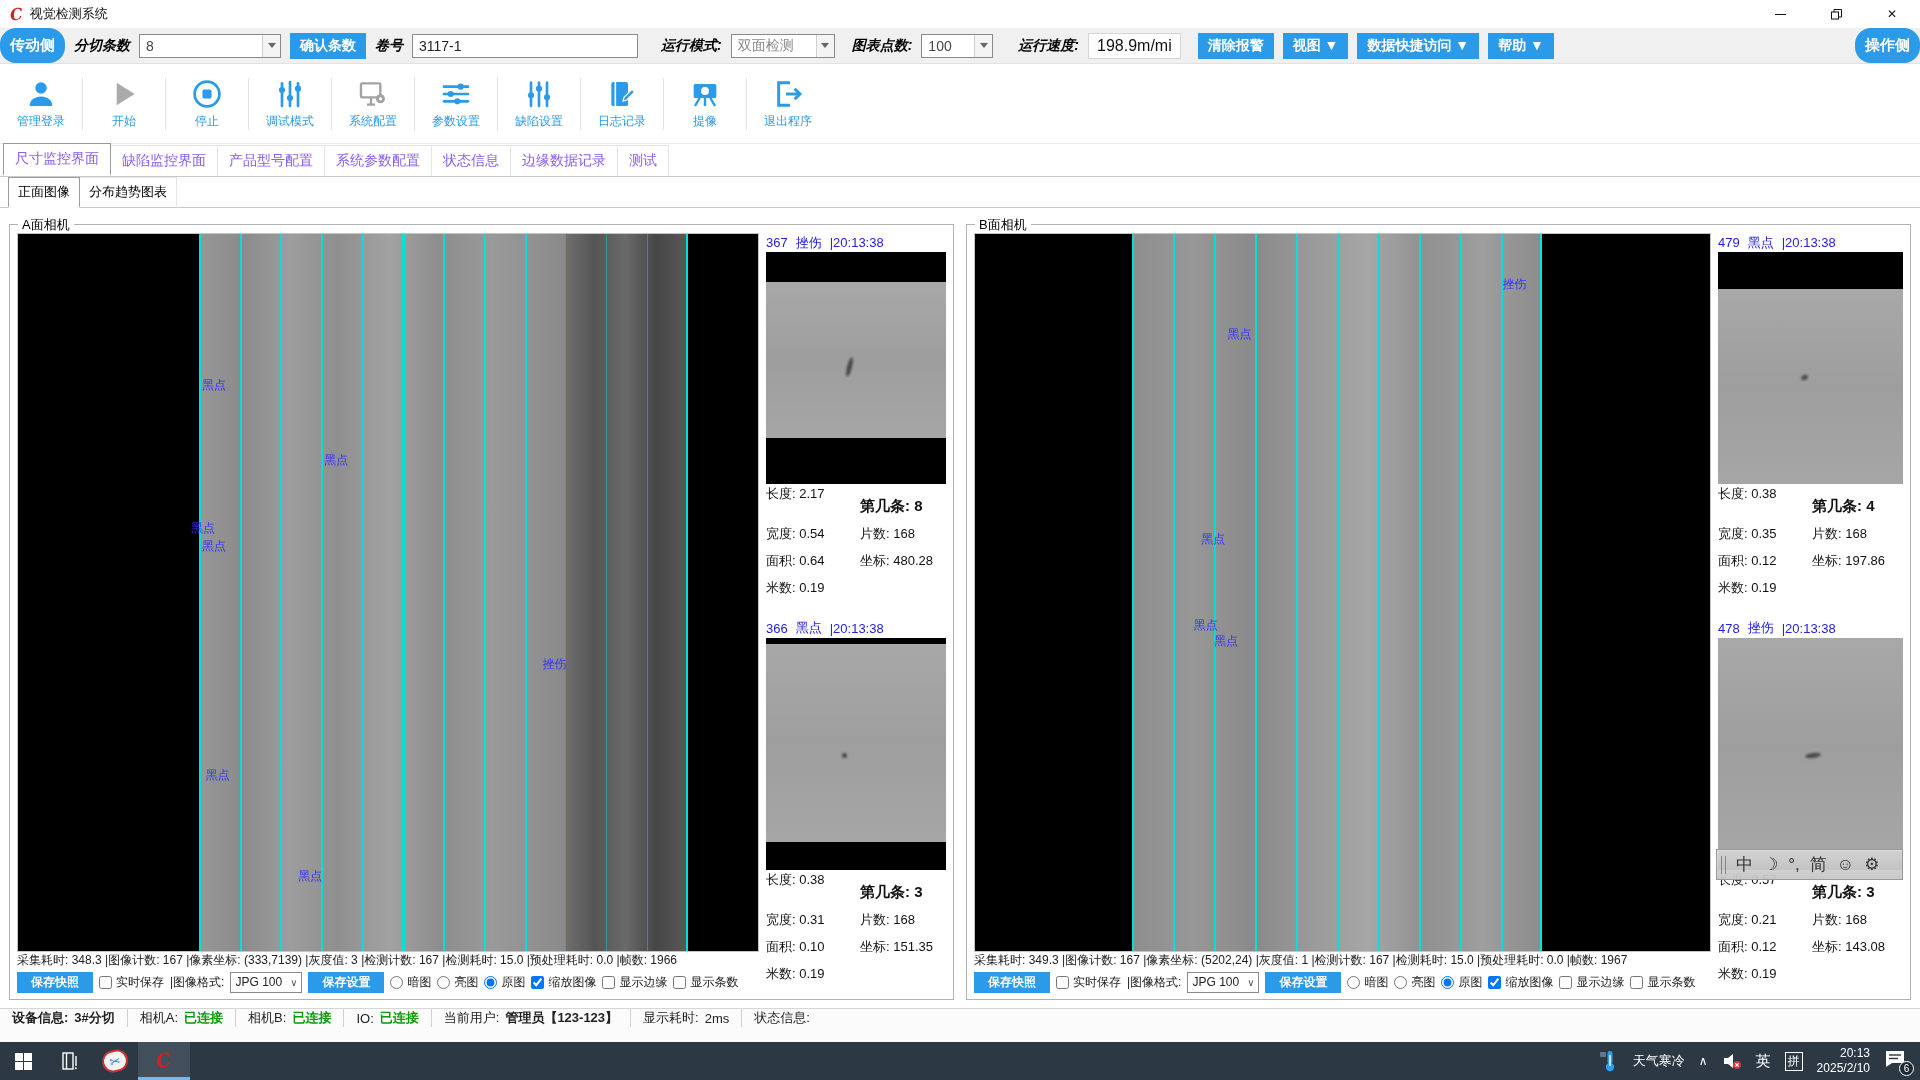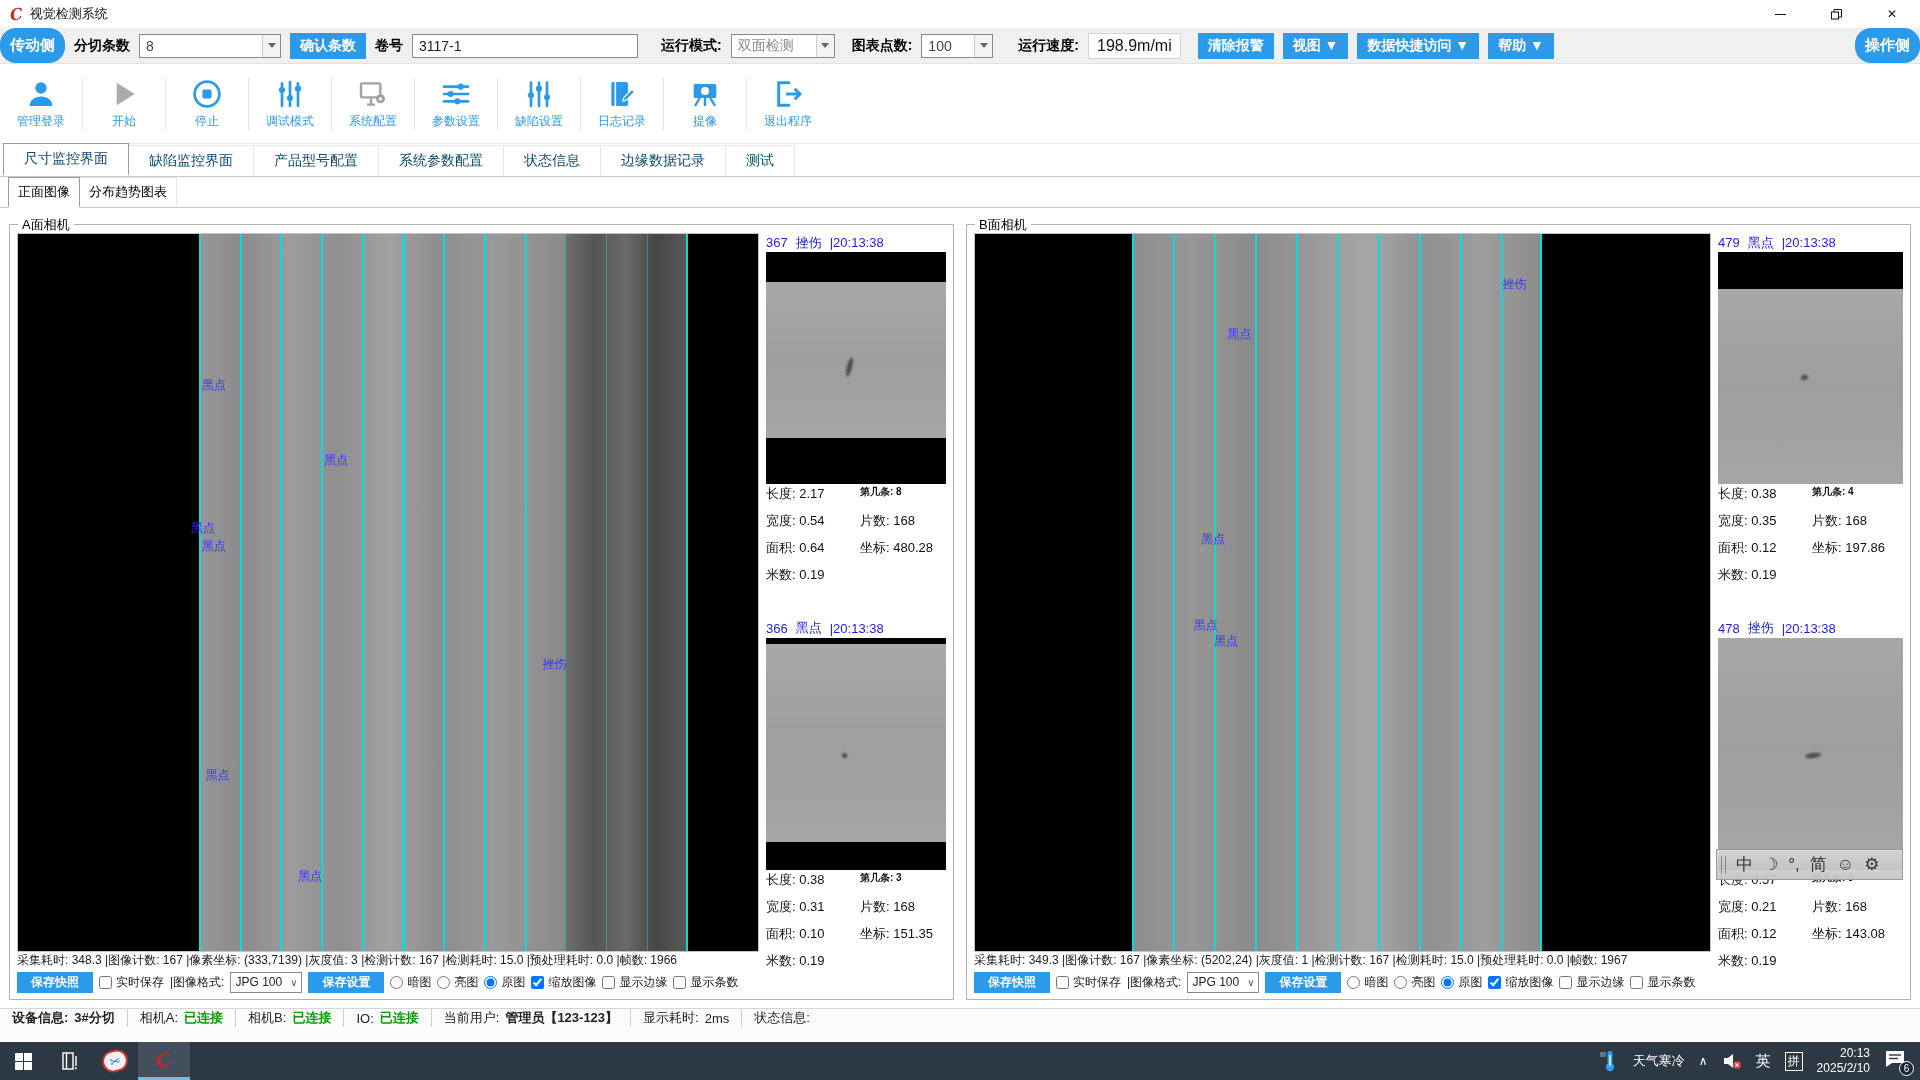--- a/index.html
+++ b/index.html
@@ -14,21 +14,21 @@
   .app-title { font-size:13px; color:#111; }
   .win-controls { margin-left:auto; display:flex; height:100%; }
   .win-btn { width:56px; height:100%; display:flex; align-items:center; justify-content:center; color:#111; font-size:12px; }
   .wc-min { display:inline-block; width:11px; border-top:1px solid #111; }
 
   
   .toolbar { height:36px; background:#f0f0f0; border-bottom:1px solid #e2e2e2;
     display:flex; align-items:center; flex:0 0 auto; gap:9px; }
   .side-btn { height:100%; min-width:64px; background:#2b9ae9; color:#fff; font-size:15px; font-weight:bold;
     display:flex; align-items:center; justify-content:center; padding:0 10px;border-radius:16px; }
-  .tb-label { font-size:14px; font-weight:bold; color:#000; white-space:nowrap; }
+  .tb-label { font-size:14px; font-weight:bold; color:#000; white-space:nowrap;font-style:italic; }
   .combo { background:#fff; border:1px solid #8a8a8a; height:24px; display:flex; align-items:center; }
   .combo .cval { padding:0 6px; font-size:14px; color:#444; flex:1; }
   .combo .carrow { width:18px; height:100%; border-left:1px solid #d0d0d0; background:#f4f4f4;
     display:flex; align-items:center; justify-content:center; }
   .carrow::after { content:""; border:4px solid transparent; border-top:5px solid #666; margin-top:4px; }
   .tb-btn { background:#2b9ae9; color:#fff; border:none; height:26px; padding:0 10px; font-size:14px;
     font-weight:bold; white-space:nowrap; }
   .tb-input { height:24px; border:1px solid #8a8a8a; background:#fff; font-size:14px; padding:0 6px; color:#222; }
   .speed-box { height:26px; background:#fff; border:1px solid #d5d5d5; font-size:16px; color:#111;
     display:flex; align-items:center; padding:0 8px; }
@@ -38,21 +38,21 @@
     flex:0 0 auto; padding-left:4px; }
   .icon-item { width:74px; height:66px; display:flex; flex-direction:column; align-items:center;
     justify-content:center; gap:3px; }
   .icon-item svg { width:32px; height:32px; }
   .icon-label { font-size:12px; color:#2b9ae9; white-space:nowrap; }
   .icon-sep { width:1px; height:52px; background:#e3e3e3; margin:0 4px; }
 
   
   .maintabs { height:33px; background:#fff; border-bottom:1px solid #c9c9c9; display:flex; align-items:flex-end;
     padding-left:3px; flex:0 0 auto; }
-  .maintab { font-size:14px; color:#0c4a6e; padding:6px 20px; border:1px solid #e4e4e4; border-bottom:none;
+  .maintab { font-size:14px; color:#8b5cf6; padding:6px 11px; border:1px solid #e4e4e4; border-bottom:none;
     background:#fff; margin-right:-1px; }
   .maintab.active { border:1px solid #9a9a9a; border-bottom:2px solid #fff; position:relative; z-index:2; }
   .subtabs { height:31px; background:#fff; border-bottom:1px solid #c9c9c9; display:flex; align-items:flex-start;
     padding-left:8px; flex:0 0 auto; }
   .subtab { font-size:13px; color:#000; padding:5px 9px; border:1px solid #e4e4e4; border-bottom:none; margin-right:-1px; }
   .subtab.active { border:1px solid #9a9a9a; border-bottom:2px solid #fff; position:relative; z-index:2; }
 
   
   .workspace { flex:1; background:#fff; display:flex; gap:12px; padding:16px 9px 8px 9px; position:relative; }
   .groupbox { flex:1; border:1px solid #b2b2b2; position:relative; padding:8px 7px 4px 7px; }
@@ -88,21 +88,21 @@
   .chk { display:flex; align-items:center; gap:2px; }
 
   
   .defect-col { flex:1; display:flex; flex-direction:column; gap:9px; min-width:0; }
   .defect-card { flex:1; display:flex; flex-direction:column; }
   .defect-header { font-size:13px; color:#2222dd; height:19px; display:flex; gap:8px; align-items:center; }
   .thumb { height:232px; background:#000; position:relative; overflow:hidden; }
   .thumb-gray { position:absolute; left:0; right:0; background:linear-gradient(180deg,#a8a8a8,#9e9e9e 50%,#a6a6a6); }
   .mark { position:absolute; background:#4a4a4a; border-radius:50%; filter:blur(1px); }
   .stats { padding-top:1px; display:grid; grid-template-columns:94px 1fr; row-gap:9px; font-size:13px; color:#111; }
-  .stat-big { font-size:10px; font-weight:bold; }
+  .stat-big { font-size:15px; font-weight:bold;margin-top:12px; }
 
   
   .devicebar { height:34px; background:#fbfbfb; border-top:1px solid #d6d6d6; display:flex; align-items:flex-start;
     flex:0 0 auto; font-size:13px; color:#222; }
   .seg { display:flex; align-items:center; padding:0 12px; border-right:1px solid #d0d0d0; gap:6px; white-space:nowrap; }
   .seg b { font-size:13px; }
   .green { color:#0a9a0a; font-weight:bold; }
 
   
   .taskbar { height:38px; background:#2c3844; display:flex; align-items:stretch; flex:0 0 auto; color:#fff; }

